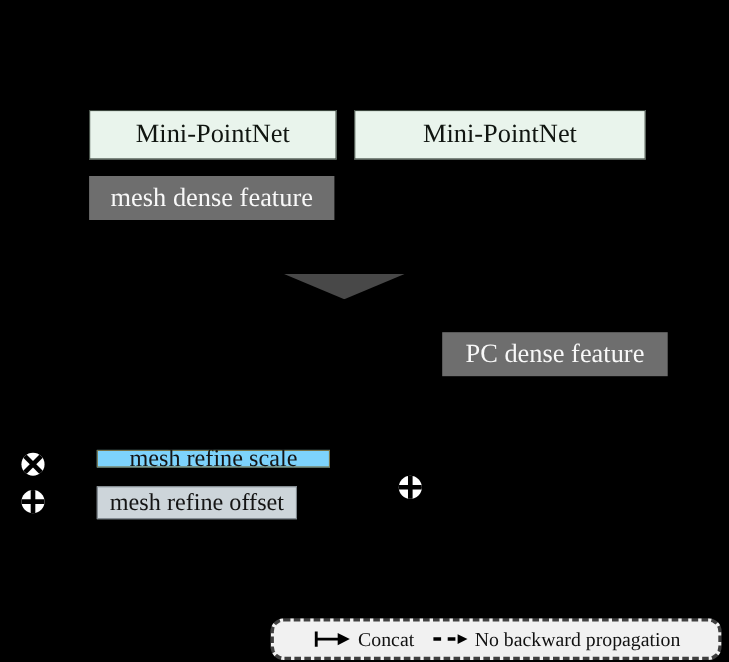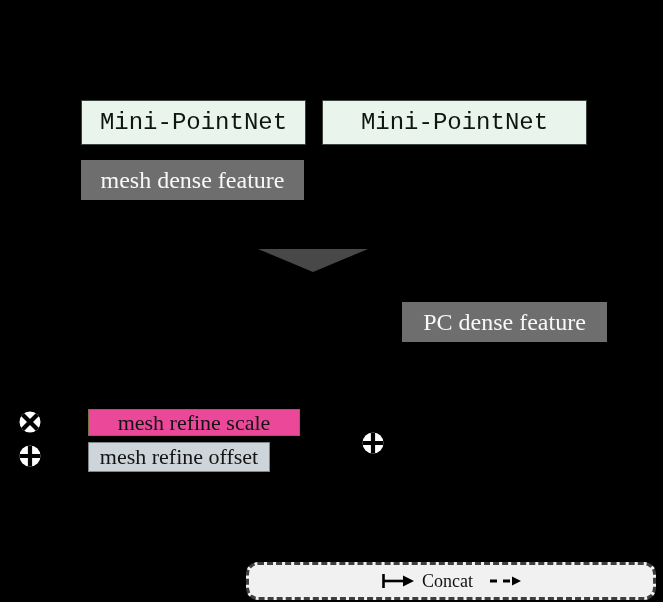--- a/index.html
+++ b/index.html
@@ -8,37 +8,37 @@
     overflow:hidden;font-family:"Liberation Serif", serif;
   }
   .abs{position:absolute;box-sizing:border-box;}
   .box{
     position:absolute;box-sizing:border-box;
     display:flex;align-items:center;justify-content:center;
     white-space:nowrap;
   }
   .mini{
     background:#e9f4ec;border:1px solid #3a443c;
-    color:#101510;font-size:24px;font-family:Liberation Mono, monospace;
+    color:#101510;font-size:24px;
   }
   #mini-pointnet-left{left:81px;top:100px;width:225px;height:45px;}
   #mini-pointnet-right{left:322px;top:100px;width:265px;height:45px;}
   .densebox{
     background:#6e6e6e;color:#f8f8f8;font-size:24px;
   }
   #mesh-dense-feature{left:81px;top:160px;width:223px;height:40px;justify-content:center;}
   #pc-dense-feature{left:402px;top:302px;width:205px;height:40px;align-items:center;}
   #down-arrowhead{left:258px;top:249px;width:110px;height:23px;}
   .opicon{width:22px;height:22px;display:block;}
   #op-multiply{left:19px;top:411px;}
   #op-add-left{left:19px;top:445px;}
   #op-add-mid{left:362px;top:432px;}
   #mesh-refine-scale{
-    left:88px;top:409px;width:212px;height:27px;
-    background:#ec4899;border:1px solid #77744a;
+    left:88px;top:409px;width:212px;height:16px;
+    background:#7dd3fc;border:1px solid #77744a;
     color:#141414;font-size:22px;
   }
   #mesh-refine-offset{
     left:88px;top:442px;width:182px;height:30px;
     background:#cdd5da;border:1px solid #7e868c;
     color:#141414;font-size:22px;
   }
   #legend{
     left:246px;top:562px;width:410px;height:38px;
     background:#f1f1f1;border:3px dashed #3f3f3f;border-radius:12px;
@@ -120,15 +120,16 @@
       <line x1="3.5" y1="3" x2="3.5" y2="17" stroke="#000" stroke-width="2.6"></line>
       <line x1="3.5" y1="10" x2="24" y2="10" stroke="#000" stroke-width="2.6"></line>
       <polygon points="23,4.5 23,15.5 34,10" fill="#000"></polygon>
     </svg>
     <span class="lbl">Concat</span>
     <span class="sep"></span>
     <svg class="arrow-glyph" width="33" height="20" viewBox="0 0 33 20">
       <line x1="1" y1="10" x2="23" y2="10" stroke="#000" stroke-width="3.2" stroke-dasharray="7 6"></line>
       <polygon points="23,5.5 23,14.5 32,10" fill="#000"></polygon>
     </svg>
+    <span class="lbl">No backward propagation</span>
   </div>
 
 </div>
 
 </body></html>

